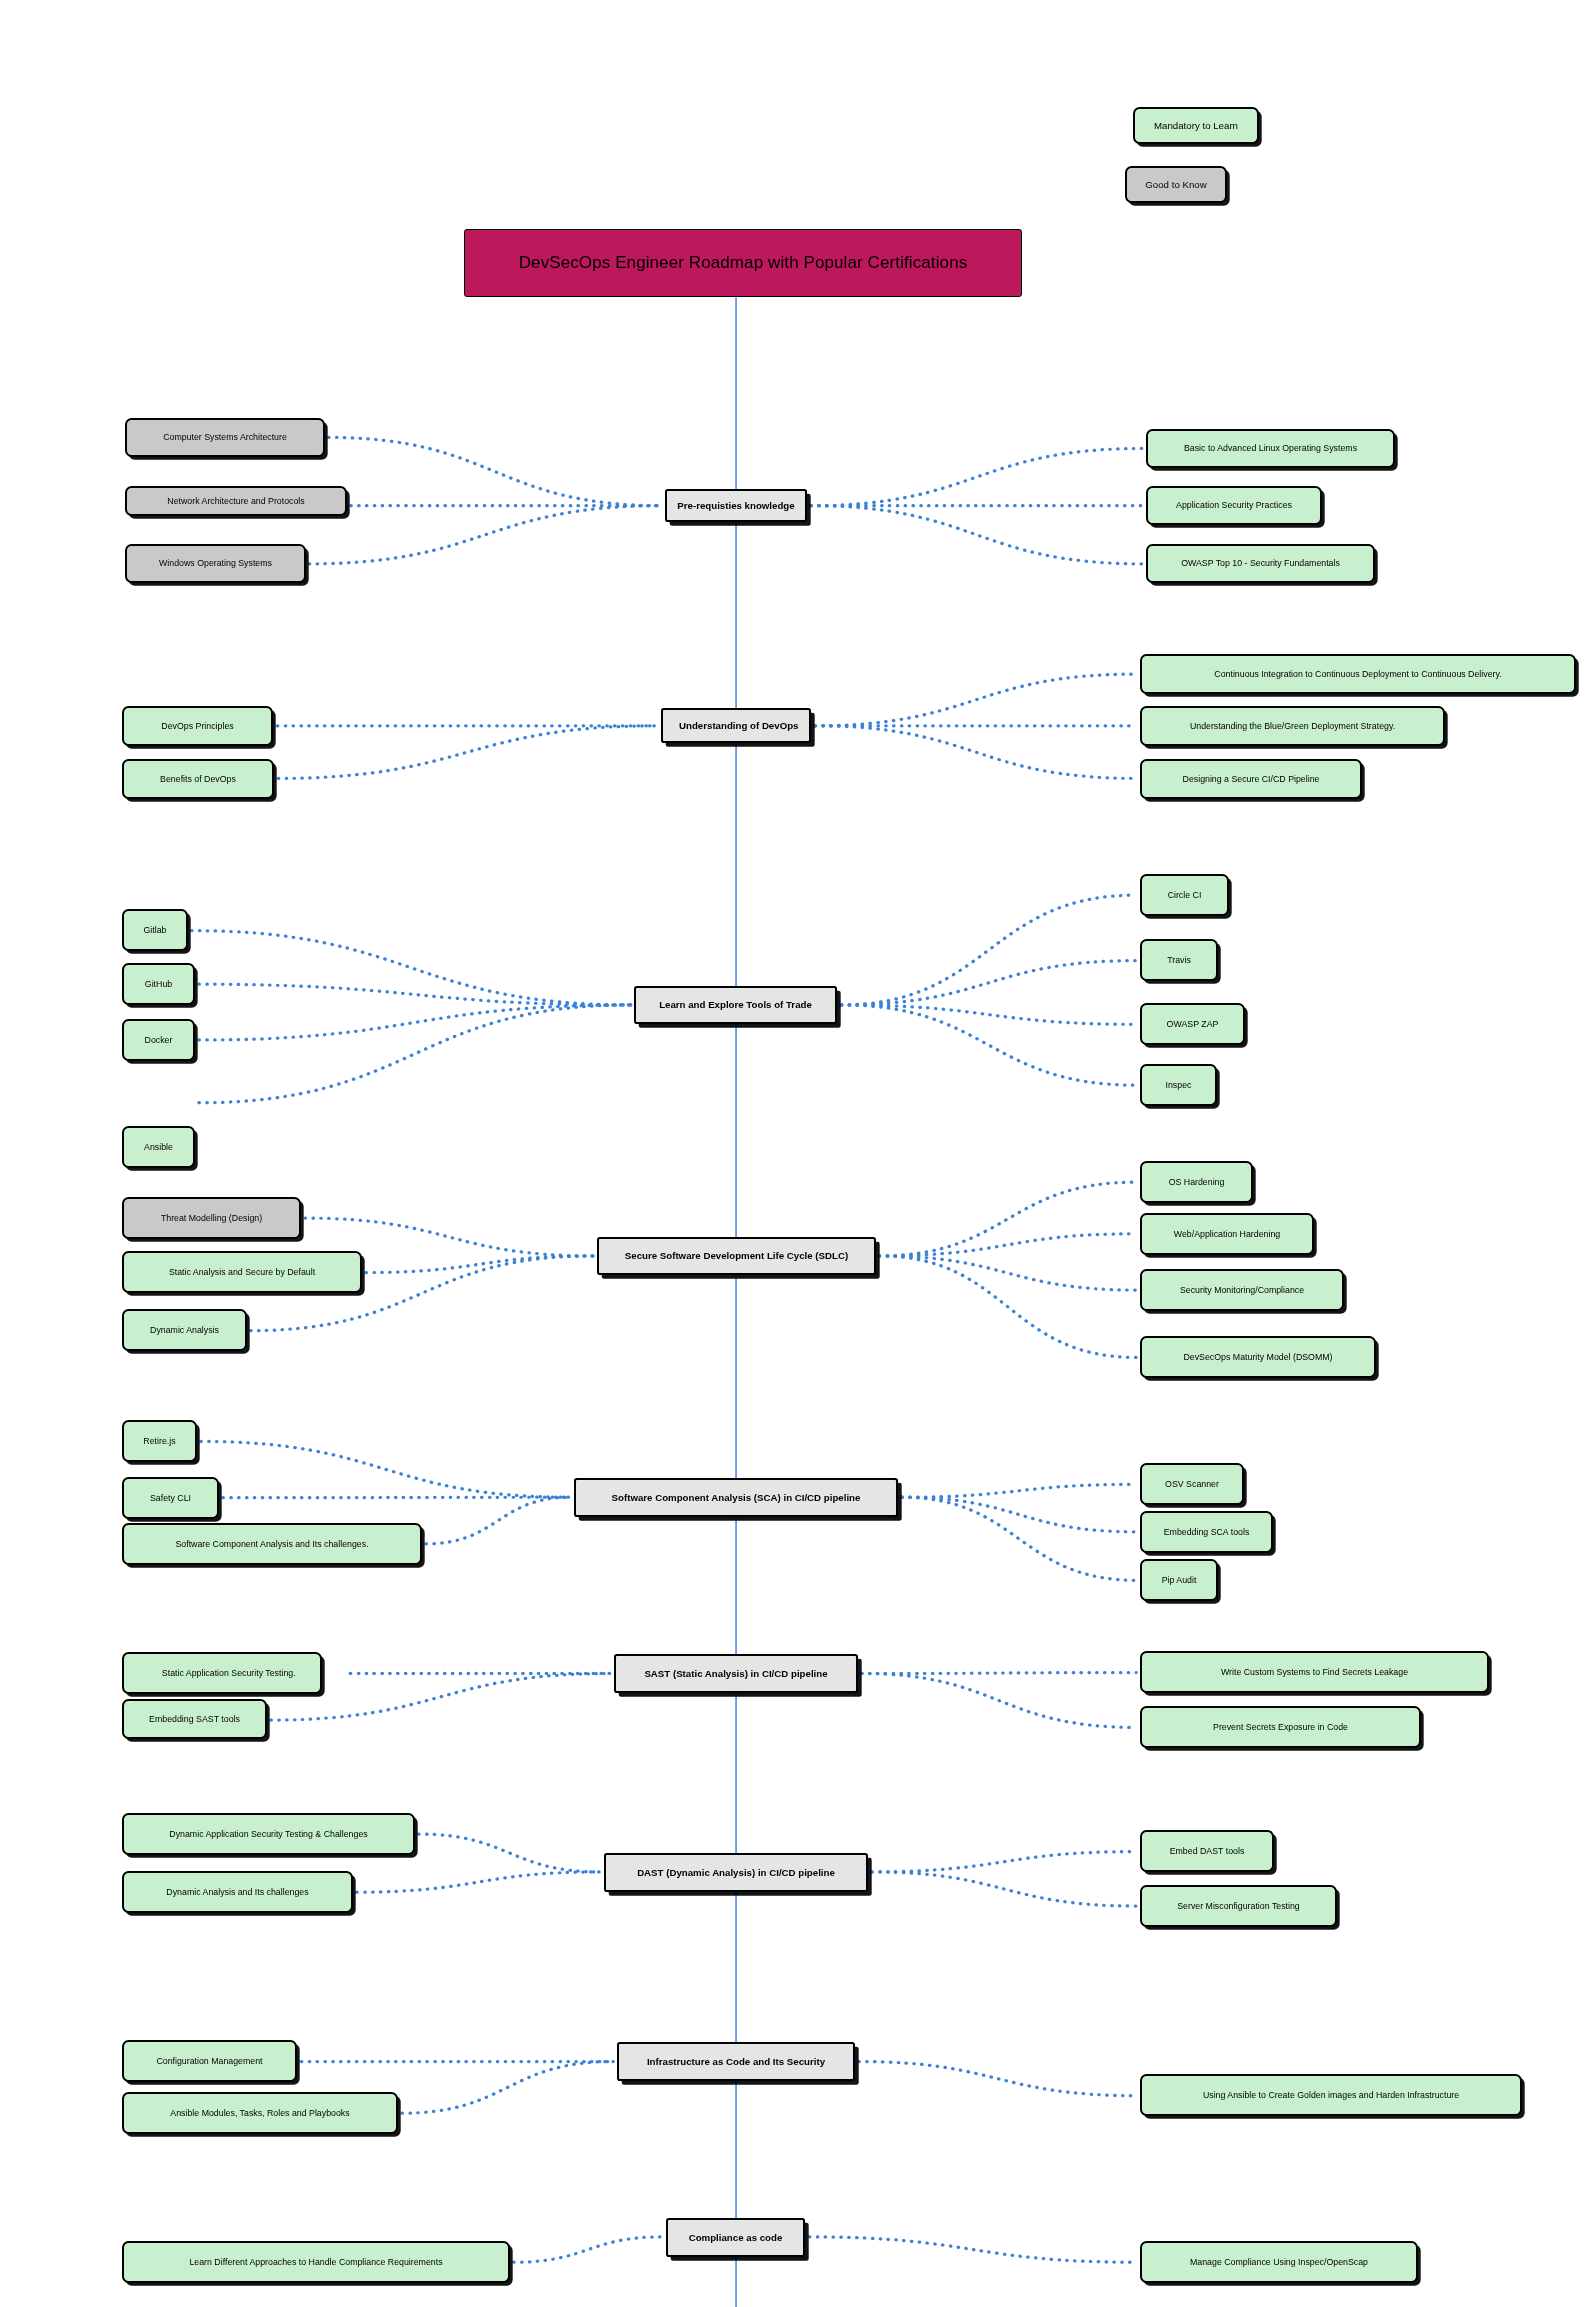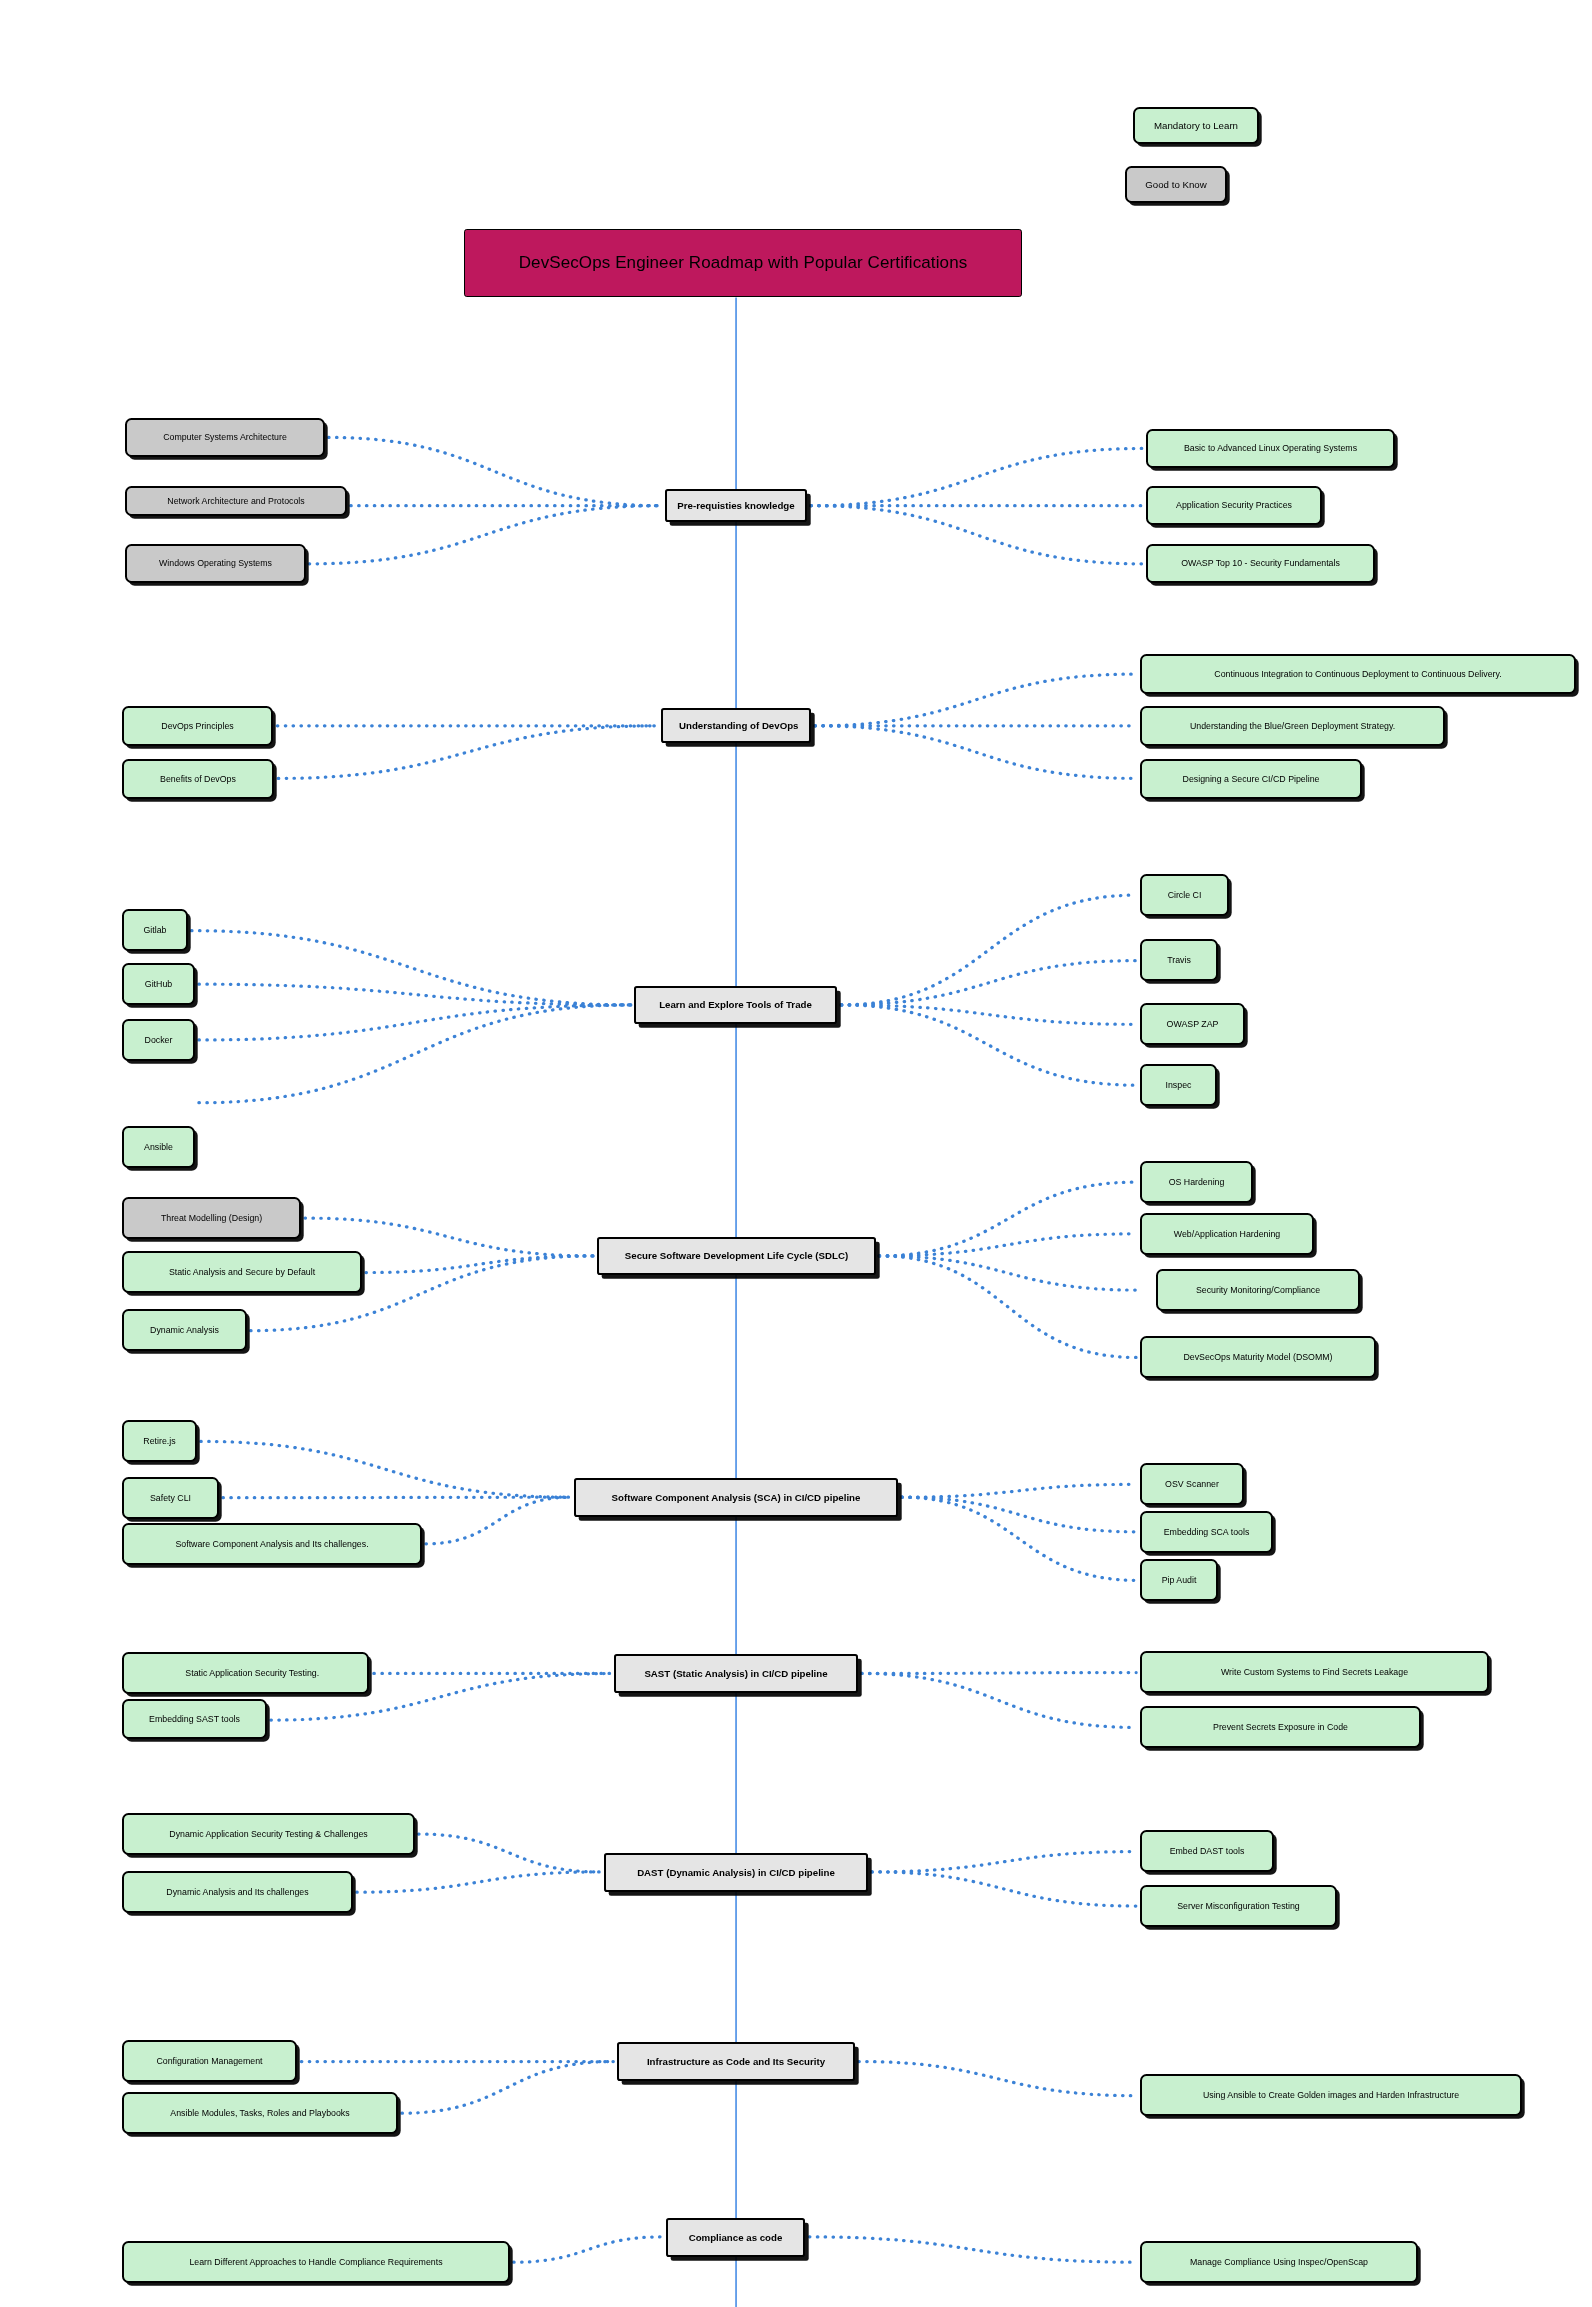--- a/index.html
+++ b/index.html
@@ -117,31 +117,31 @@
       <div class="node green leaf" style="left: 1140px; top: 874px; width: 89px; height: 42px;">Circle CI</div>
       <div class="node green leaf" style="left: 1140px; top: 939px; width: 78px; height: 42px;">Travis</div>
       <div class="node green leaf" style="left: 1140px; top: 1003px; width: 105px; height: 42px;">OWASP ZAP</div>
       <div class="node green leaf" style="left: 1140px; top: 1064px; width: 77px; height: 42px;">Inspec</div>
       <div class="node yellow branch sq" style="left: 597px; top: 1237px; width: 279px; height: 38px;">Secure Software Development Life Cycle (SDLC)</div>
       <div class="node gray leaf" style="left: 122px; top: 1197px; width: 179px; height: 42px;">Threat Modelling  (Design)</div>
       <div class="node green leaf" style="left: 122px; top: 1251px; width: 240px; height: 42px;">Static Analysis and Secure by Default</div>
       <div class="node green leaf" style="left: 122px; top: 1309px; width: 125px; height: 42px;">Dynamic Analysis</div>
       <div class="node green leaf" style="left: 1140px; top: 1161px; width: 113px; height: 42px;">OS Hardening</div>
       <div class="node green leaf" style="left: 1140px; top: 1213px; width: 174px; height: 42px;">Web/Application Hardening</div>
-      <div class="node green leaf" style="left: 1140px; top: 1269px; width: 204px; height: 42px; margin-left: 16px;">Security Monitoring/Compliance</div>
+      <div class="node green leaf" style="left: 1140px; top: 1269px; width: 204px; height: 42px;">Security Monitoring/Compliance</div>
       <div class="node green leaf" style="left: 1140px; top: 1336px; width: 236px; height: 42px;">DevSecOps Maturity Model (DSOMM)</div>
       <div class="node yellow branch sq" style="left: 574px; top: 1478px; width: 324px; height: 39px;">Software Component Analysis (SCA) in CI/CD pipeline</div>
       <div class="node green leaf" style="left: 122px; top: 1420px; width: 75px; height: 42px;">Retire.js</div>
       <div class="node green leaf" style="left: 122px; top: 1477px; width: 97px; height: 42px;">Safety CLI</div>
       <div class="node green leaf" style="left: 122px; top: 1523px; width: 300px; height: 42px;">Software Component Analysis and Its challenges.</div>
       <div class="node green leaf" style="left: 1140px; top: 1463px; width: 104px; height: 42px;">OSV Scanner</div>
       <div class="node green leaf" style="left: 1140px; top: 1511px; width: 133px; height: 42px;">Embedding SCA tools</div>
       <div class="node green leaf" style="left: 1140px; top: 1559px; width: 78px; height: 42px;">Pip Audit</div>
       <div class="node yellow branch sq" style="left: 614px; top: 1654px; width: 244px; height: 39px;">SAST (Static Analysis) in CI/CD pipeline</div>
-      <div class="node green leaf" style="left: 122px; top: 1652px; width: 247px; height: 42px; padding-left: 20px;">Static Application Security Testing.</div>
+      <div class="node green leaf" style="left: 122px; top: 1652px; width: 200px; height: 42px; padding-left: 20px;">Static Application Security Testing.</div>
       <div class="node green leaf" style="left: 122px; top: 1699px; width: 145px; height: 40px;">Embedding SAST tools</div>
       <div class="node green leaf" style="left: 1140px; top: 1651px; width: 349px; height: 42px;">Write Custom Systems to Find Secrets Leakage</div>
       <div class="node green leaf" style="left: 1140px; top: 1706px; width: 281px; height: 42px;">Prevent Secrets Exposure in Code</div>
       <div class="node yellow branch sq" style="left: 604px; top: 1853px; width: 264px; height: 39px;">DAST (Dynamic Analysis) in CI/CD pipeline</div>
       <div class="node green leaf" style="left: 122px; top: 1813px; width: 293px; height: 42px;">Dynamic Application Security Testing &amp; Challenges</div>
       <div class="node green leaf" style="left: 122px; top: 1871px; width: 231px; height: 42px;">Dynamic Analysis and Its challenges</div>
       <div class="node green leaf" style="left: 1140px; top: 1830px; width: 134px; height: 42px;">Embed DAST tools</div>
       <div class="node green leaf" style="left: 1140px; top: 1885px; width: 197px; height: 42px;">Server Misconfiguration Testing</div>
       <div class="node yellow branch sq" style="left: 617px; top: 2042px; width: 238px; height: 39px;">Infrastructure as Code and Its Security</div>
       <div class="node green leaf" style="left: 122px; top: 2040px; width: 175px; height: 42px;">Configuration Management</div>

